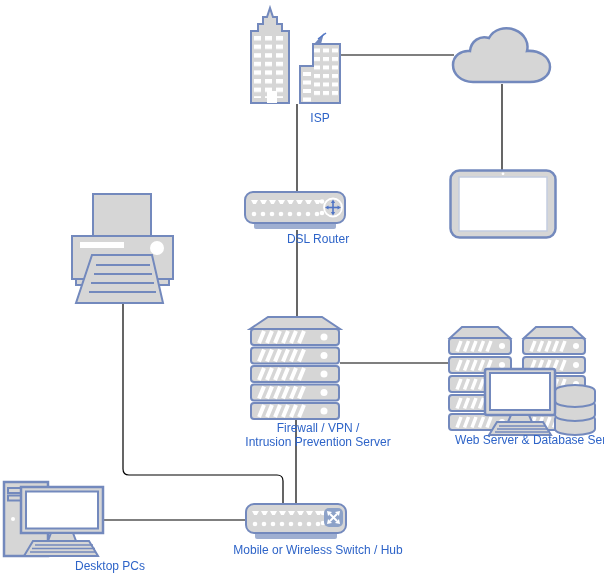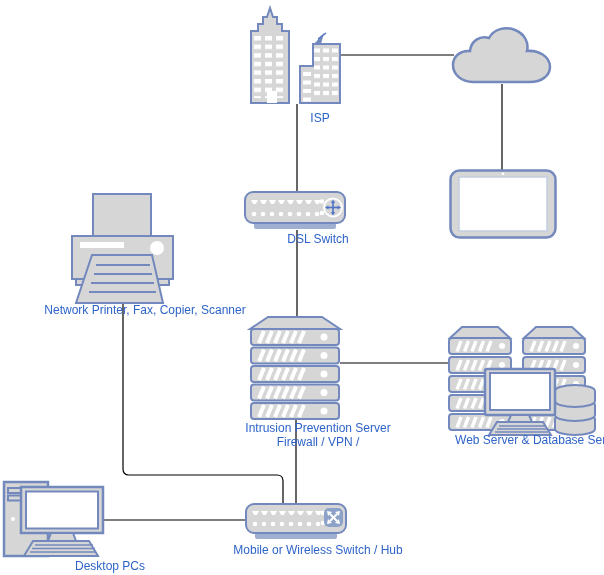--- a/index.html
+++ b/index.html
@@ -130,21 +130,21 @@
       <g>
         <line class="iconblue-s" x1="89" y1="11.5" x2="89" y2="21.5" stroke-width="1.6"></line>
         <line class="iconblue-s" x1="84" y1="16.5" x2="94" y2="16.5" stroke-width="1.6"></line>
         <polygon class="iconblue" points="89,8.5 86.9,12 91.1,12"></polygon>
         <polygon class="iconblue" points="89,24.5 86.9,21 91.1,21"></polygon>
         <polygon class="iconblue" points="81,16.5 84.5,14.4 84.5,18.6"></polygon>
         <polygon class="iconblue" points="97,16.5 93.5,14.4 93.5,18.6"></polygon>
       </g>
     </svg>
   </div>
-  <div class="lbl" style="left:298px;top:232px">DSL Switch</div>
+  <div class="lbl" style="left:298px;top:232px">DSL Router</div>
 
   <div class="node" style="left:449px;top:169px">
     <svg width="108" height="70" viewBox="0 0 108 70">
       <rect class="shape25" x="1.5" y="1.5" width="105" height="67" rx="9"></rect>
       <rect x="10" y="8" width="88" height="54" fill="#fff" stroke="#c3cde0" stroke-width="1.5"></rect>
       <circle cx="54" cy="4.8" r="1.4" fill="#fff"></circle>
     </svg>
   </div>
 
   <div class="node" style="left:64px;top:192px">
@@ -157,35 +157,34 @@
       <circle cx="93" cy="56" r="7" fill="#fff"></circle>
       <polygon class="shape" points="28,63 88,63 99,111 12,111"></polygon>
       <g class="bstroke" stroke-width="2">
         <line x1="32" y1="73" x2="86" y2="73"></line>
           <line x1="30" y1="82" x2="88" y2="82"></line>
         <line x1="27" y1="91" x2="90" y2="91"></line>
           <line x1="25" y1="100" x2="92" y2="100"></line>
       </g>
     </svg>
   </div>
-  <div class="lbl" style="left:125px;top:303px">Network Printer, Fax, Copier, Scanner</div>
 
   <div class="node" style="left:247px;top:316px">
     <svg width="96" height="104" viewBox="0 0 96 104">
       <polygon class="shape" points="3,13 21,1 75,1 93,13"></polygon>
       <use href="#srv-unit-big" x="1" y="13"></use>
       <use href="#srv-unit-big" x="1" y="31.5"></use>
       <use href="#srv-unit-big" x="1" y="50"></use>
       <use href="#srv-unit-big" x="1" y="68.5"></use>
       <use href="#srv-unit-big" x="1" y="87"></use>
     </svg>
   </div>
   <div class="lbl" style="left:298px;top:421px">
+    <div>Firewall / VPN /</div>
     <div>Intrusion Prevention Server</div>
-    <div>Firewall / VPN /</div>
   </div>
 
   <div class="node" style="left:447px;top:325px">
     <svg width="158" height="112" viewBox="0 0 158 112">
       <use href="#srv-stack-small" x="2" y="1"></use>
       <use href="#srv-stack-small" x="76" y="1"></use>
       <g>
         <use href="#db-disk" x="108" y="88"></use>
         <use href="#db-disk" x="108" y="74"></use>
         <use href="#db-disk" x="108" y="60"></use>

